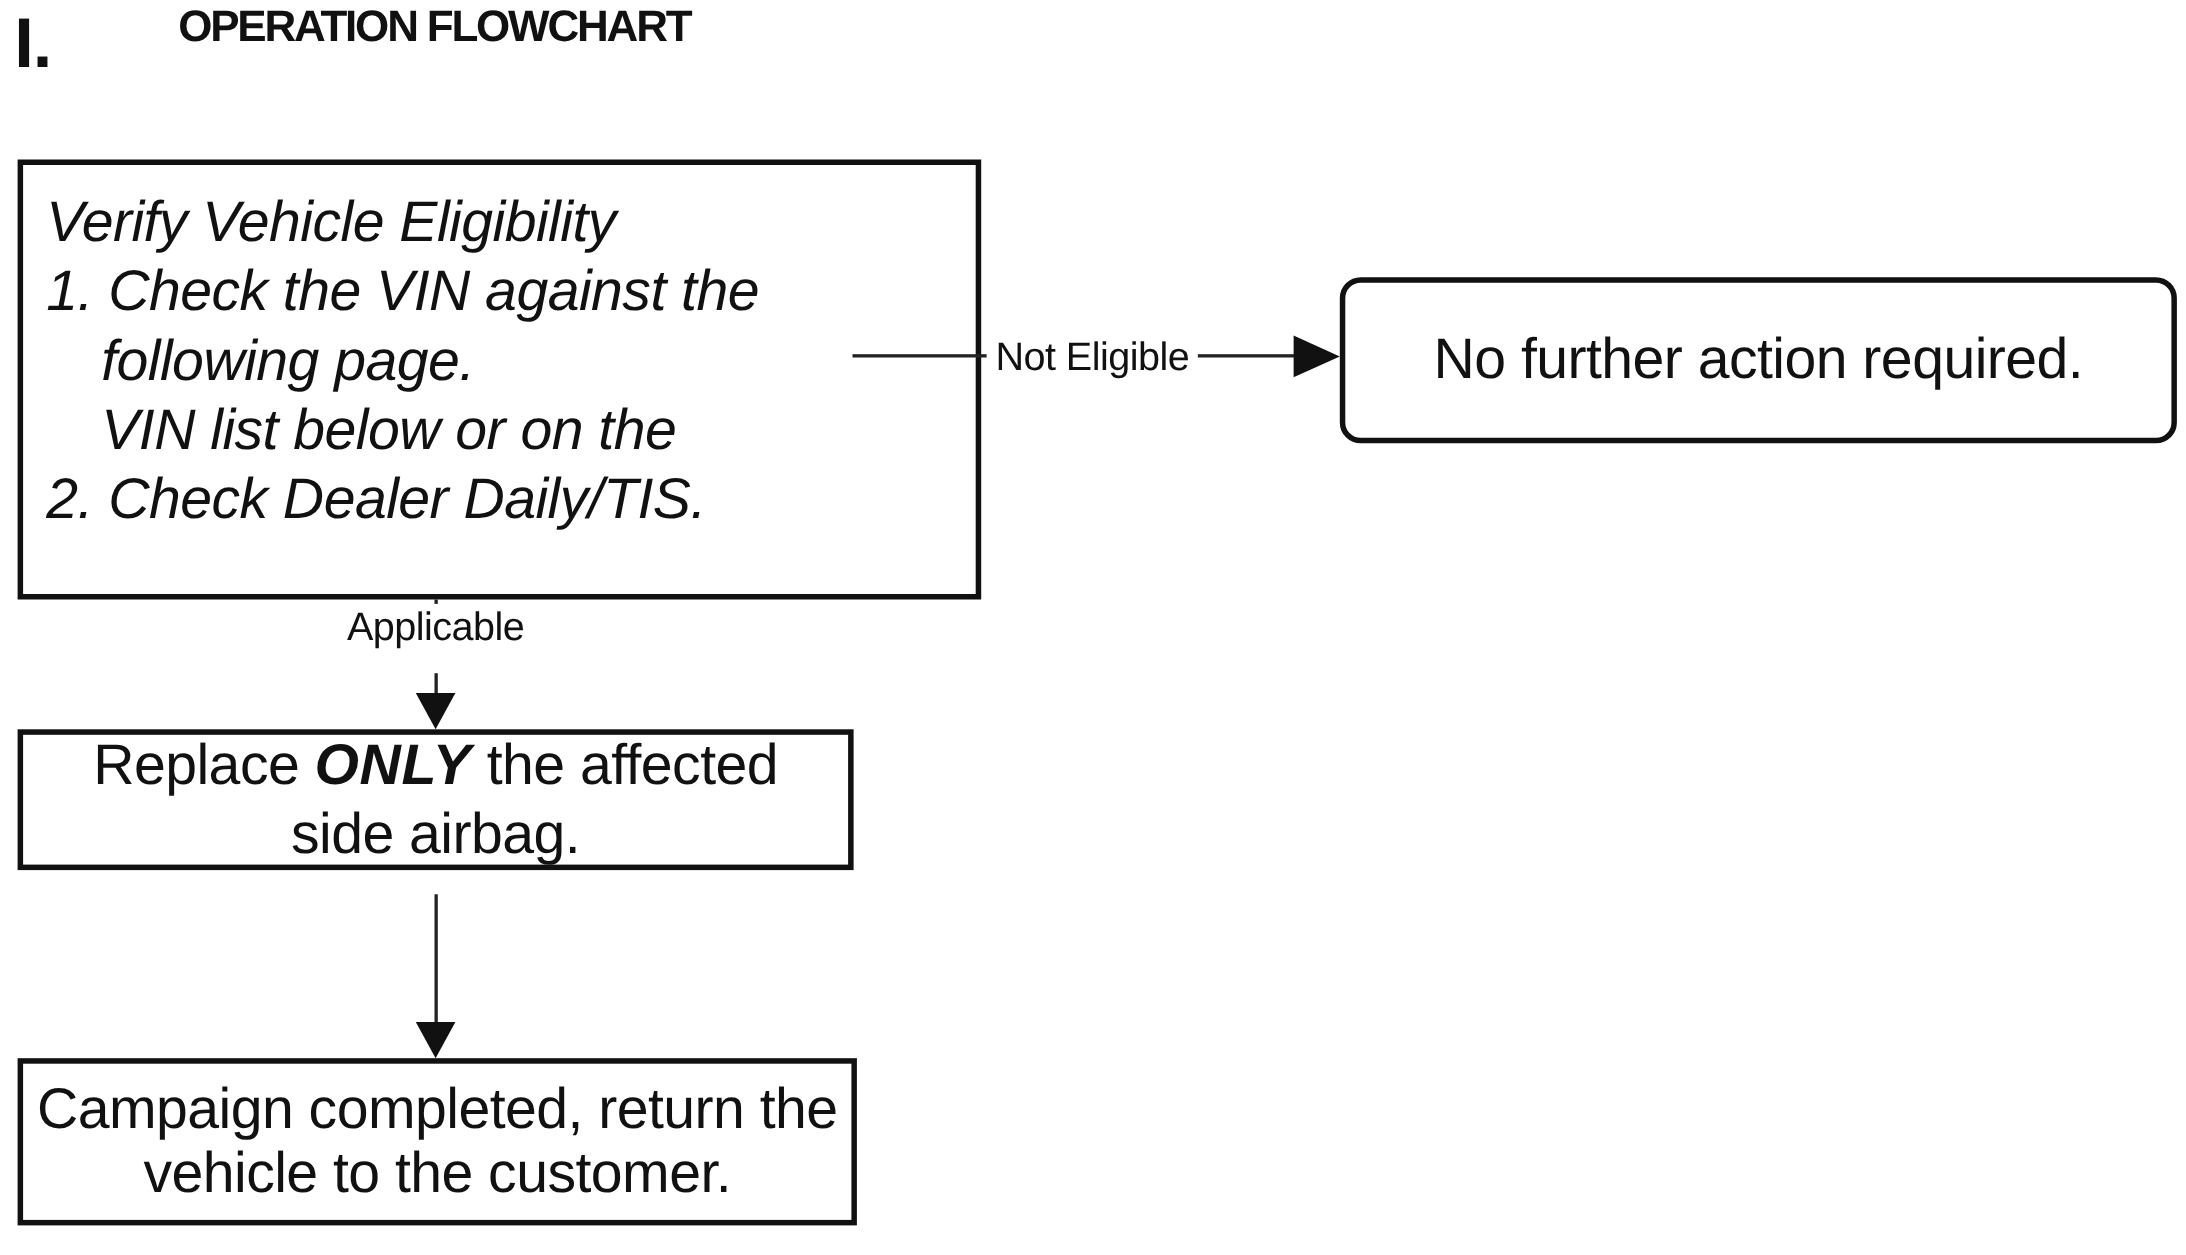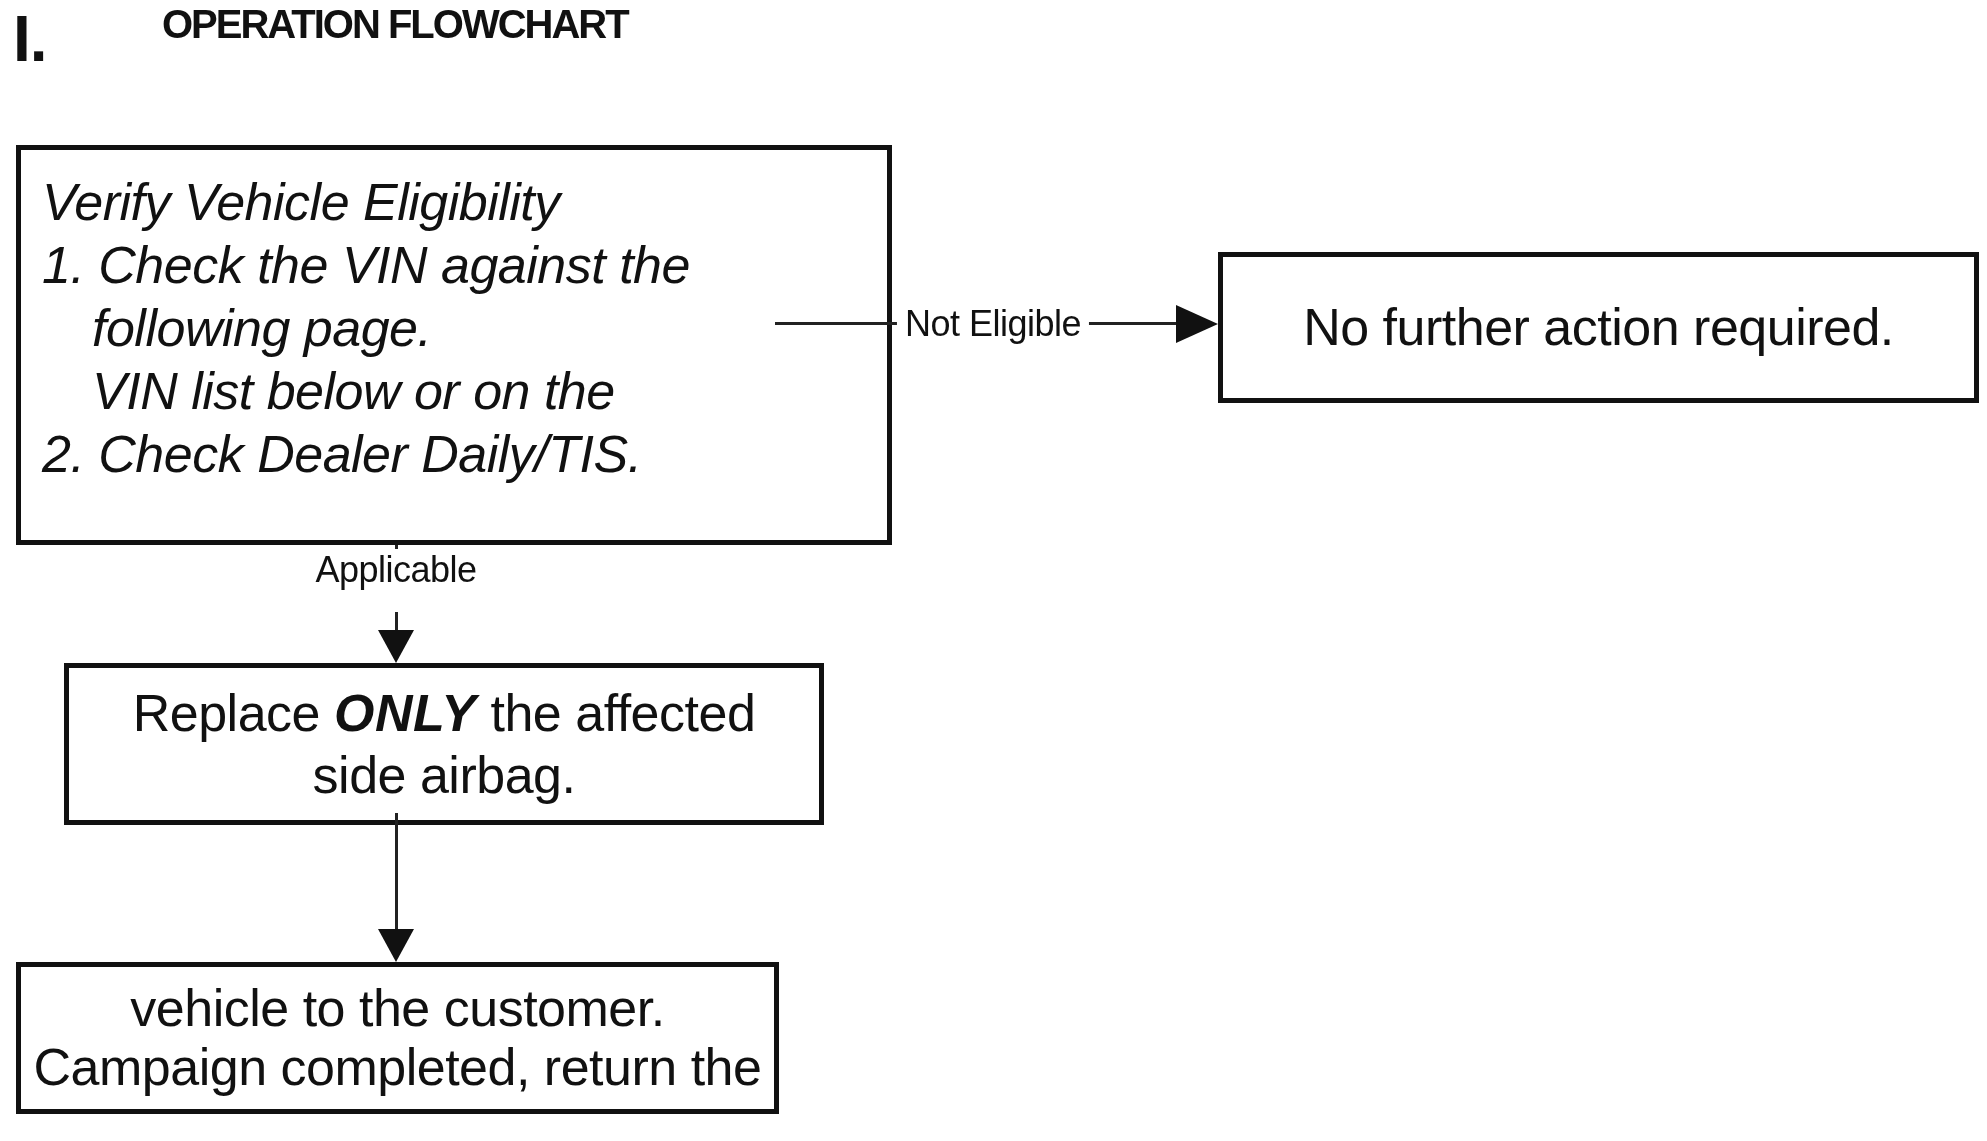--- a/index.html
+++ b/index.html
@@ -58,33 +58,33 @@
   #box-verify .line.indent { margin-left: 50px; }
   #box-no-action {
     left: 1218px;
     top: 252px;
     width: 761px;
     height: 151px;
     display: flex;
     align-items: center;
     justify-content: center;
     text-align: center;
+    border-radius: 19px;
   }
   #box-replace {
     left: 16px;
     top: 663px;
     width: 760px;
-    height: 162px;
+    height: 128px;
     display: flex;
     flex-direction: column;
     align-items: center;
     justify-content: center;
     text-align: center;
     line-height: 62px;
-    margin-left: 48px;
   }
   #box-replace .em {
     font-weight: bold;
     font-style: italic;
     letter-spacing: 0.5px;
   }
   #box-replace .seg { white-space: pre; }
   #box-complete {
     left: 16px;
     top: 962px;
@@ -187,17 +187,17 @@
     <div>
       <span class="seg">Replace </span><span class="seg em">ONLY</span><span class="seg"> the affected</span>
     </div>
     <div>side airbag.</div>
   </div>
 
   <div id="vline-b" class="v-line"></div>
   <div id="arrow-down-2" class="arrow-down"></div>
 
   <div id="box-complete" class="flow-box">
+    <div>Campaign completed, return the</div>
     <div>vehicle to the customer.</div>
-    <div>Campaign completed, return the</div>
   </div>
 
 </div>
 
 </body></html>

